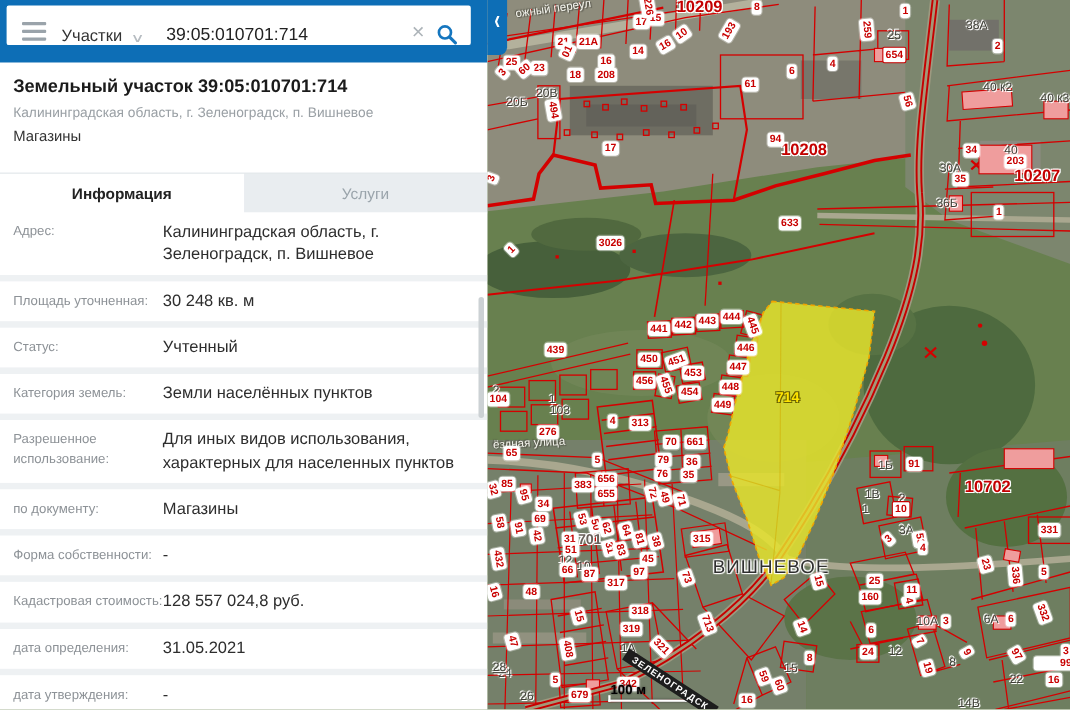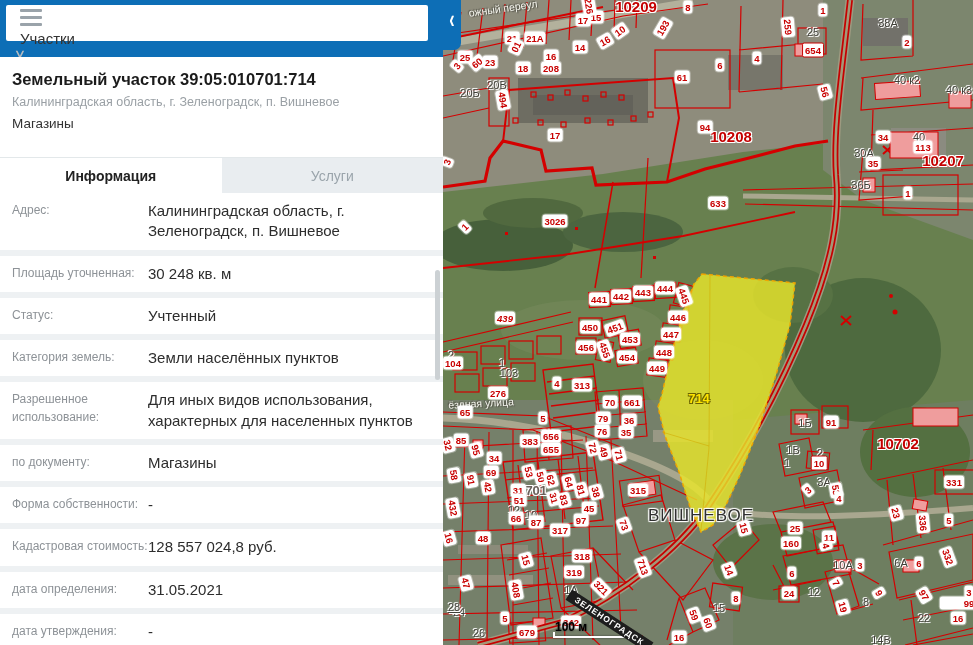--- a/index.html
+++ b/index.html
@@ -2,21 +2,21 @@
 <html lang="ru"><head>
 <meta charset="utf-8">
 <style>
   html,body{margin:0;padding:0;}
   body{font-family:"Liberation Sans","DejaVu Sans",sans-serif;background:#fff;}
   .app{position:relative;width:973px;height:645px;overflow:hidden;background:#fff;}
 
   
   .panel{position:absolute;left:0;top:0;width:443px;height:645px;background:#fff;overflow:hidden;z-index:5;}
   .topbar{position:absolute;left:0;top:0;width:443px;height:57px;background:#0d6eb6;}
-  .searchbox{position:absolute;left:4px;top:3px;width:426px;height:40px;background:#fff;border:2px solid #0d6eb6;border-radius:4px;box-sizing:border-box;display:flex;align-items:flex-start;flex-direction:column;}
+  .searchbox{position:absolute;left:4px;top:3px;width:426px;height:40px;background:#fff;border:2px solid #0d6eb6;border-radius:4px;box-sizing:border-box;display:flex;align-items:flex-end;}
   .burger{width:22px;margin-left:14px;cursor:pointer;}
   .burger div{height:3px;background:#9aa3aa;margin:4px 0;border-radius:1px;}
   .cat{margin-left:14px;font-size:15px;color:#333;}
   .chev{margin-left:10px;color:#b6bcc1;font-size:11px;transform:scaleX(1.6);}
   .query{margin-left:22px;font-size:16px;color:#222;flex:1;border:none;outline:none;font-family:inherit;background:transparent;}
   .clear{color:#adb4b9;font-size:20px;margin-right:10px;cursor:pointer;}
   .lens{margin-right:12px;cursor:pointer;display:flex;}
   .collapse-tab{position:absolute;left:443px;top:0;width:18px;height:50px;background:#0d6eb6;border-radius:0 0 7px 0;z-index:6;color:#fff;display:flex;align-items:flex-start;justify-content:center;cursor:pointer;}
   .collapse-tab span{font-size:16px;line-height:1;margin-top:12px;font-weight:bold;transform:scaleY(1.6);}
 
@@ -220,21 +220,21 @@
       <path d="M407,0 C398,80 390,130 393,175 C397,218 389,262 363,325 C336,390 300,455 265,507 C235,550 180,593 120,622 L35,645" stroke="#a39878" stroke-width="2.5" fill="none"></path>
 
       <path d="M259,274 L352,283 L347,325 L333,375 L315,430 L297,475 L283,505 L270,525 L258,532 L247,507 L236,472 L222,436 L215,407 L219,394 L228,355 L241,309 L251,284 Z" fill="rgba(232,229,43,0.82)" stroke="#f0a500" stroke-width="1.5" stroke-dasharray="4,3"></path>
       <path d="M267,276 L266,448 L258,530 M219,432 L266,446" stroke="rgba(210,170,0,0.55)" stroke-width="1" fill="none"></path>
     </svg>
 
     <div class="labels" id="map-labels">
         <span class="lstreet" style="left: 60px; top: 8px; transform: translate(-50%, -50%) rotate(-8deg);">ожный переул</span>
         <span class="lstreet" style="left: 38px; top: 403px; transform: translate(-50%, -50%) rotate(-3deg);">ёздная улица</span>
         <span class="ltown" style="left: 258px; top: 516px; transform: translate(-50%, -50%);">ВИШНЕВОЕ</span>
-        <span class="lhl" style="left: 256px; top: 361px; transform: translate(-50%, -50%); margin-top: 37px;">714</span>
+        <span class="lhl" style="left: 273px; top: 361px; transform: translate(-50%, -50%);">714</span>
         <span class="lrb" style="left: 193px; top: 6px; transform: translate(-50%, -50%);">10209</span>
         <span class="lrb" style="left: 288px; top: 136px; transform: translate(-50%, -50%);">10208</span>
         <span class="lrb" style="left: 500px; top: 160px; transform: translate(-50%, -50%);">10207</span>
         <span class="lrb" style="left: 455px; top: 443px; transform: translate(-50%, -50%);">10702</span>
         <span class="lgb" style="left: 86px; top: 490px; transform: translate(-50%, -50%);">10701</span>
         <span class="lp" style="left: 262px; top: 127px; transform: translate(-50%, -50%);">94</span>
         <span class="lp" style="left: 22px; top: 57px; transform: translate(-50%, -50%);">25</span>
         <span class="lp" style="left: 47px; top: 62px; transform: translate(-50%, -50%);">23</span>
         <span class="lp" style="left: 34px; top: 63px; transform: translate(-50%, -50%) rotate(-40deg);">60</span>
         <span class="lp" style="left: 14px; top: 66px; transform: translate(-50%, -50%) rotate(-50deg);">3</span>
@@ -264,29 +264,29 @@
         <span class="lpb" style="left: 370px; top: 50px; transform: translate(-50%, -50%);">654</span>
         <span class="lp" style="left: 382px; top: 92px; transform: translate(-50%, -50%) rotate(75deg);">56</span>
         <span class="lg" style="left: 445px; top: 23px; transform: translate(-50%, -50%);">38А</span>
         <span class="lp" style="left: 464px; top: 42px; transform: translate(-50%, -50%);">2</span>
         <span class="lp" style="left: 314px; top: 58px; transform: translate(-50%, -50%);">4</span>
         <span class="lp" style="left: 277px; top: 65px; transform: translate(-50%, -50%);">6</span>
         <span class="lg" style="left: 464px; top: 80px; transform: translate(-50%, -50%);">40 к2</span>
         <span class="lg" style="left: 516px; top: 90px; transform: translate(-50%, -50%);">40 к3</span>
         <span class="lp" style="left: 440px; top: 137px; transform: translate(-50%, -50%);">34</span>
         <span class="lg" style="left: 476px; top: 137px; transform: translate(-50%, -50%);">40</span>
-        <span class="lp" style="left: 480px; top: 147px; transform: translate(-50%, -50%);">113</span>
+        <span class="lp" style="left: 480px; top: 147px; transform: translate(-50%, -50%);">203</span>
         <span class="lg" style="left: 421px; top: 153px; transform: translate(-50%, -50%);">30А</span>
         <span class="lp" style="left: 430px; top: 163px; transform: translate(-50%, -50%);">35</span>
         <span class="lg" style="left: 418px; top: 185px; transform: translate(-50%, -50%);">36Б</span>
         <span class="lp" style="left: 465px; top: 193px; transform: translate(-50%, -50%);">1</span>
         <span class="lp" style="left: 275px; top: 203px; transform: translate(-50%, -50%);">633</span>
         <span class="lp" style="left: 112px; top: 221px; transform: translate(-50%, -50%);">3026</span>
         <span class="lp" style="left: 22px; top: 227px; transform: translate(-50%, -50%) rotate(-45deg);">1</span>
-        <span class="lp" style="left: 62px; top: 318px; transform: translate(-50%, -50%); font-style: italic;">439</span>
+        <span class="lp" style="left: 62px; top: 318px; transform: translate(-50%, -50%);">439</span>
         <span class="lp" style="left: 156px; top: 299px; transform: translate(-50%, -50%);">441</span>
         <span class="lp" style="left: 178px; top: 296px; transform: translate(-50%, -50%);">442</span>
         <span class="lp" style="left: 200px; top: 292px; transform: translate(-50%, -50%);">443</span>
         <span class="lp" style="left: 222px; top: 288px; transform: translate(-50%, -50%);">444</span>
         <span class="lp" style="left: 241px; top: 296px; transform: translate(-50%, -50%) rotate(70deg);">445</span>
         <span class="lp" style="left: 235px; top: 317px; transform: translate(-50%, -50%);">446</span>
         <span class="lp" style="left: 228px; top: 334px; transform: translate(-50%, -50%);">447</span>
         <span class="lp" style="left: 221px; top: 352px; transform: translate(-50%, -50%);">448</span>
         <span class="lp" style="left: 214px; top: 368px; transform: translate(-50%, -50%);">449</span>
         <span class="lp" style="left: 147px; top: 327px; transform: translate(-50%, -50%);">450</span>

